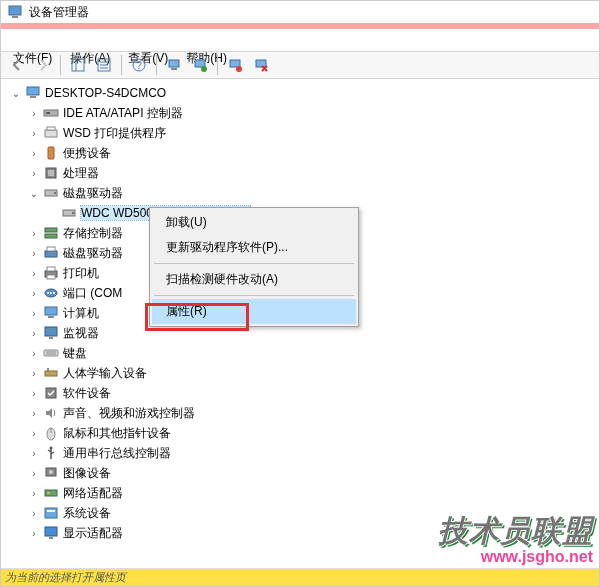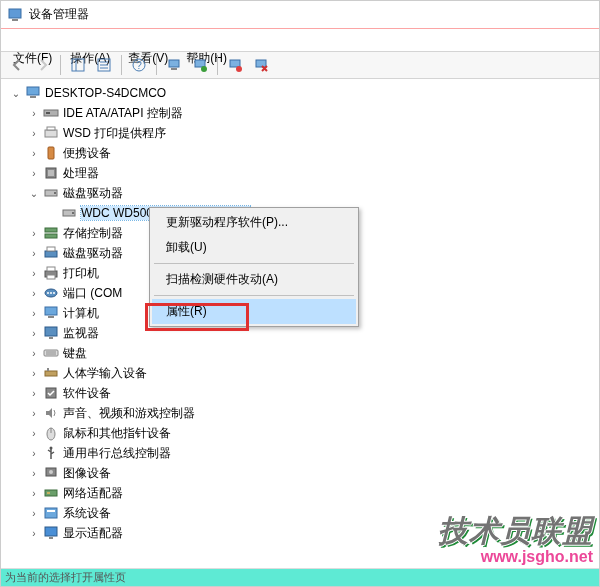--- a/index.html
+++ b/index.html
@@ -13,21 +13,21 @@
     overflow: hidden;
     position: relative;
     border: 1px solid #ccc;
   }
   .titlebar {
     height: 28px;
     display: flex;
     align-items: center;
     padding: 0 6px;
     background: #fff;
-    border-bottom: 1px solid #fca5a5;
+    border-bottom: 6px solid #fca5a5;
   }
   .titlebar .app-icon {
     width: 16px; height: 16px;
     display: inline-flex; align-items: center; justify-content: center;
     margin-right: 6px;
   }
   .titlebar .title { font-size: 12px; }
   .menubar {
     height: 22px;
     display: flex;
@@ -116,21 +116,22 @@
     pointer-events: none;
   }
   .statusbar {
     position: absolute;
     bottom: 0; left: 0; right: 0;
     height: 18px;
     padding: 1px 4px;
     font-size: 11px;
     color: #555;
     border-top: 1px solid #ddd;
-    background: #5eead4;
+    background: #fde047;
+    font-style: italic;
   }
   
   .watermark {
     position: absolute;
     right: 6px; bottom: 20px;
     text-align: right;
     pointer-events: none;
   }
   .wm-main {
     font-size: 30px; font-weight: 900;
@@ -511,22 +512,22 @@
                 </span>
       <span class="label">显示适配器</span>
     </div>
             </li>
           </ul>
       </li>
     </ul>
   </div>
 
   <div class="context-menu" id="ctx" style="left:148px; top:128px;">
+    <div class="cm-item">卸载(U)</div>
     <div class="cm-item">更新驱动程序软件(P)...</div>
-    <div class="cm-item">卸载(U)</div>
     <div class="cm-sep"></div>
     <div class="cm-item">扫描检测硬件改动(A)</div>
     <div class="cm-sep"></div>
     <div class="cm-item highlight">属性(R)</div>
   </div>
 
   <div class="red-box" style="left:144px; top:224px; width:104px; height:28px;"></div>
 </div>
 
 <div class="statusbar">

